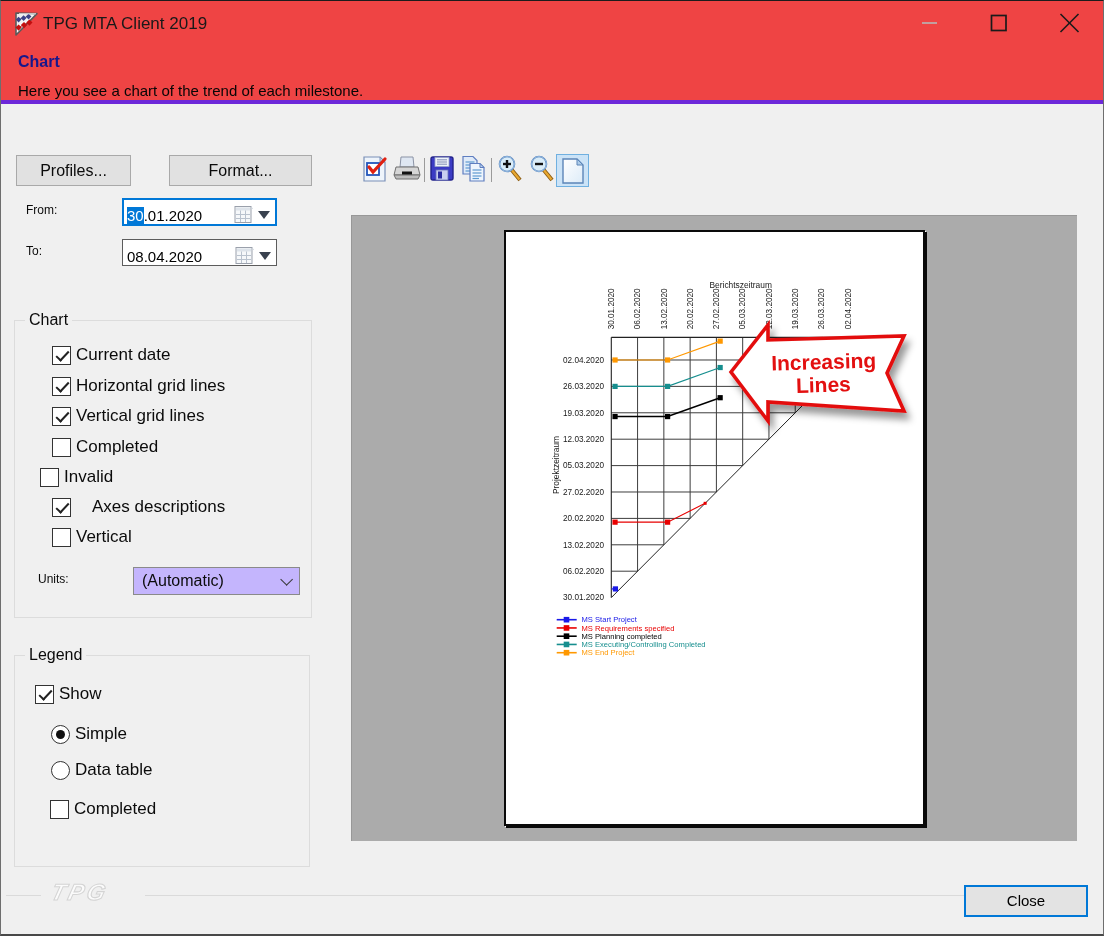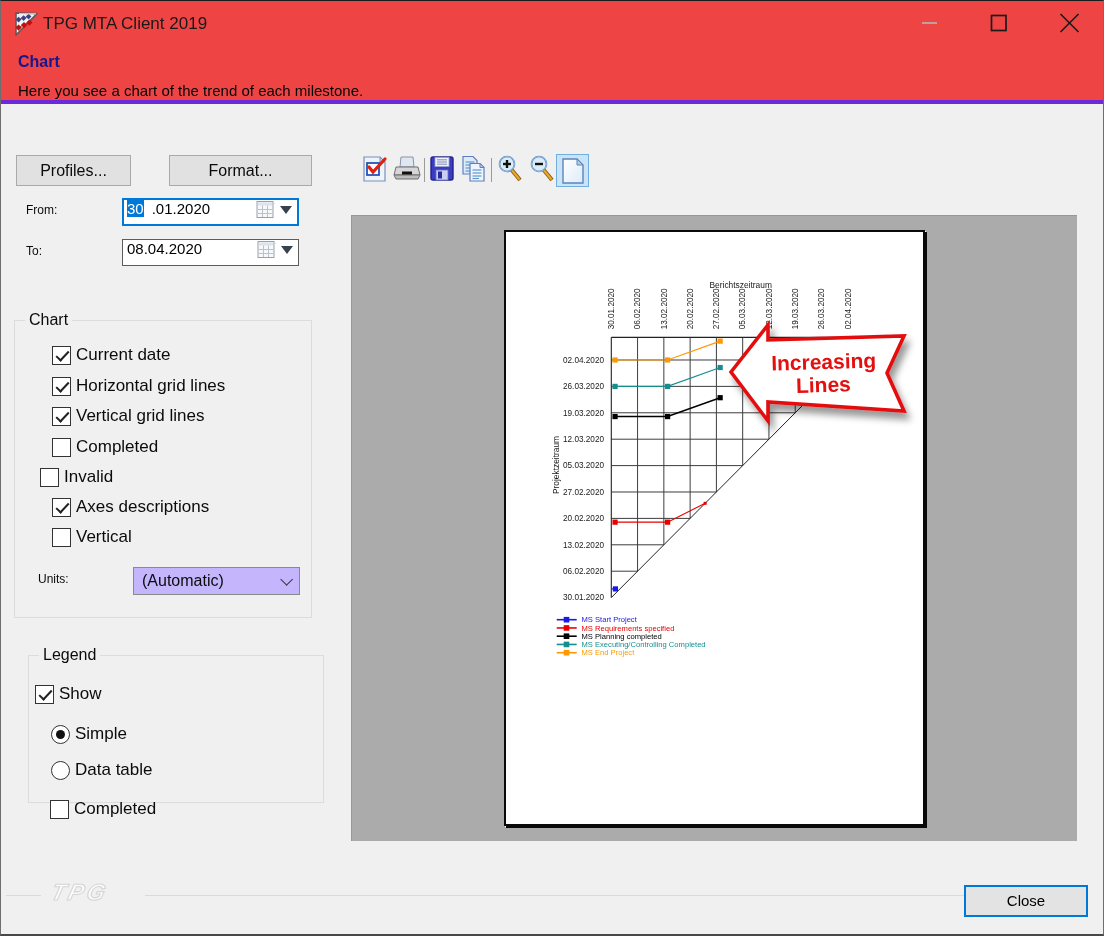--- a/index.html
+++ b/index.html
@@ -41,35 +41,35 @@
     font-size:16px; color:#0b0b0b; text-align:center; line-height:29px;
   }
   #btn-profiles { left:15px; top:154px; width:115px; }
   #btn-format  { left:168px; top:154px; width:143px; }
 
   .field-label { position:absolute; font-size:12px; color:#0b0b0b; }
   #lbl-from { left:25px; top:202px; }
   #lbl-to   { left:25px; top:243px; }
 
   .date-input {
-    position:absolute; left:121px; width:177px; background:#ffffff;
-    display:flex; align-items:flex-start; font-size:15px; color:#000;gap:8px;
+    position:absolute; left:121px; width:155px; background:#ffffff;
+    display:flex; align-items:flex-end; font-size:15px; color:#000;
   }
   #input-from { top:197px; height:28px; border:2px solid #0078d7; padding-left:3px; }
   #input-to   { top:238px; height:27px; border:1px solid #5c5c5c; padding-left:4px; }
   .sel { background:#0078d7; color:#fff; }
   .date-text { white-space:pre; }
   .cal-wrap { margin-left:auto; display:flex; align-items:center; }
   .cal-icon { display:block; }
   .drop-tri { width:0; height:0; border-left:6.5px solid transparent; border-right:6.5px solid transparent;
     border-top:8px solid #39414e; margin:0 5px 0 4px; }
 
   .groupbox { position:absolute; border:1px solid #dcdcdc; }
   #group-chart  { left:13px; top:319px; width:298px; height:298px; }
-  #group-legend { left:13px; top:654px; width:296px; height:148px;margin-left:14px; }
+  #group-legend { left:13px; top:654px; width:296px; height:212px; }
   .group-label {
     position:absolute; top:-10px; left:10px; background:#f0f0f0; padding:0 4px;
     font-size:16px; color:#0b0b0b;
   }
 
   .opt-row { position:absolute; display:flex; align-items:center; }
   .cb {
     width:19px; height:19px; background:#fff; border:1px solid #333;
     position:relative; flex:none;
   }
@@ -242,21 +242,21 @@
     <span class="opt-label">Vertical grid lines</span>
   </div>
   <div class="opt-row" style="left:51px; top:436px;">
     <span class="cb"></span>
     <span class="opt-label">Completed</span>
   </div>
   <div class="opt-row" style="left:39px; top:466px;">
     <span class="cb"></span>
     <span class="opt-label">Invalid</span>
   </div>
-  <div class="opt-row" style="left:51px; top:496px;">
+  <div class="opt-row" style="left:51px; top:496px;gap:16px;">
     <span class="cb on"></span>
     <span class="opt-label">Axes descriptions</span>
   </div>
   <div class="opt-row" style="left:51px; top:526px;">
     <span class="cb"></span>
     <span class="opt-label">Vertical</span>
   </div>
 
   <div class="field-label" id="lbl-units">Units:</div>
   <div id="dd-units">

